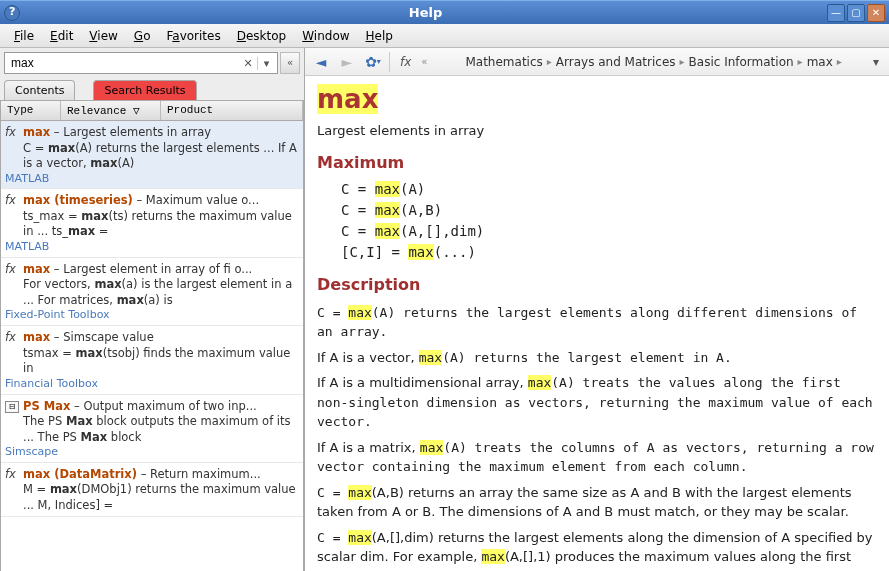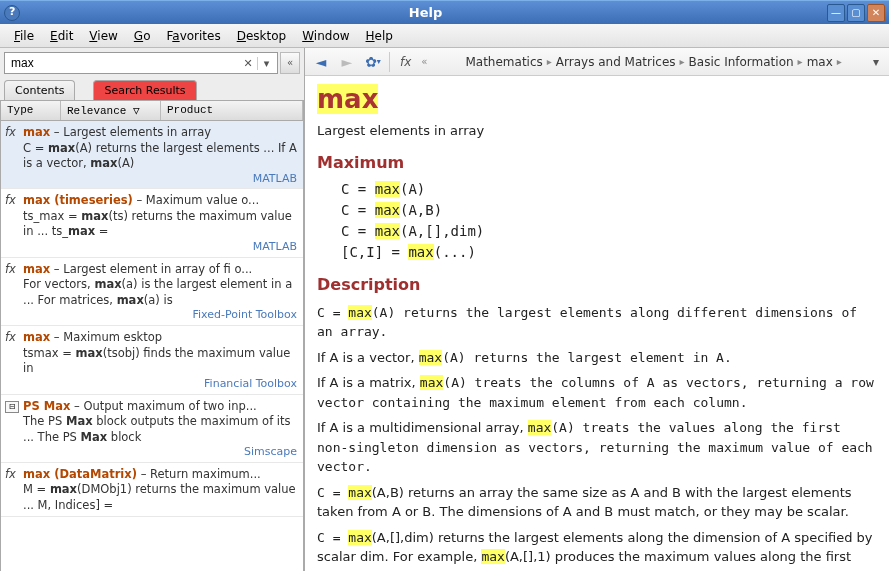--- a/index.html
+++ b/index.html
@@ -40,21 +40,21 @@
 .results { flex: 1; overflow-y: auto; border: 1px solid #aaa; border-top: none; background: white; position: relative; }
 .result-item { padding: 4px 6px 2px 4px; border-bottom: 1px solid #e8e8e8; font-size: 11.5px; line-height: 1.35; }
 .result-item.selected { background: #e4ecf7; }
 .result-item .headline { display: flex; }
 .result-item .fx { font-style: italic; color: #444; width: 18px; }
 .result-item .fxbox { width:14px; height:12px; border:1px solid #888; display:inline-block; font-size:8px; text-align:center; line-height:10px; margin-right:4px; margin-top:2px; background:#f8f8f8; }
 .result-item .name-link { color: #b54800; font-weight: bold; }
 .result-item .dash { color: #333; }
 .result-item .desc { margin-left: 18px; color: #333; }
 .result-item .desc b { font-weight: bold; }
-.result-item .product { text-align: right; color: #4a7abc; font-size: 11px; }
+.result-item .product { text-align: left; color: #4a7abc; font-size: 11px; }
 
 .online-link { text-align: center; padding: 4px; font-size: 11.5px; }
 .online-link a { color: #1a4db3; text-decoration: underline; cursor:pointer; }
 
 .right-pane { flex: 1; display: flex; flex-direction: column; background: white; }
 
 .nav-toolbar { height: 28px; display: flex; align-items: center; padding: 0 6px; border-bottom: 1px solid #ccc; gap: 6px; font-size: 12px; background: linear-gradient(to bottom,#fafafa,#ececec); }
 .nav-toolbar .navbtn { width: 20px; height: 20px; display:flex; align-items:center; justify-content:center; cursor:pointer; color:#3a6db4; font-size:14px; }
 .nav-toolbar .navbtn.disabled { color:#bbb; }
 .nav-toolbar .gear { color:#3a6db4; }
@@ -143,21 +143,21 @@
           <div class="headline">
             <span class="fx">fx</span>
             <span><span class="name-link">max</span><span class="dash"> – Largest element in array of fi o...</span></span>
           </div>
           <div class="desc">For vectors, <b>max</b>(a) is the largest element in a ... For matrices, <b>max</b>(a) is</div>
           <div class="product">Fixed-Point Toolbox</div>
         </div>
         <div class="result-item">
           <div class="headline">
             <span class="fx">fx</span>
-            <span><span class="name-link">max</span><span class="dash"> – Maximum esktop</span></span>
+            <span><span class="name-link">max</span><span class="dash"> – Simscape value</span></span>
           </div>
           <div class="desc">tsmax = <b>max</b>(tsobj) finds the maximum value in</div>
           <div class="product">Financial Toolbox</div>
         </div>
         <div class="result-item">
           <div class="headline">
             <span class="fxbox">⊟</span>
             <span><span class="name-link">PS Max</span><span class="dash"> – Output maximum of two inp...</span></span>
           </div>
           <div class="desc">The PS <b>Max</b> block outputs the maximum of its ... The PS <b>Max</b> block</div>
@@ -205,20 +205,20 @@
 
       <h2>Maximum</h2>
       <div class="codeblock" id="syntax-block">C = <span class="hl">max</span>(A)
 C = <span class="hl">max</span>(A,B)
 C = <span class="hl">max</span>(A,[],dim)
 [C,I] = <span class="hl">max</span>(...)</div>
 
       <h2>Description</h2>
       <p><span class="m">C = </span><span class="m hl">max</span><span class="m">(A) returns the largest elements along different dimensions of an array.</span></p>
       <p><span>If A is a vector, </span><span class="m hl">max</span><span class="m">(A) returns the largest element in A.</span></p>
+      <p><span>If A is a multidimensional array, </span><span class="m hl">max</span><span class="m">(A) treats the values along the first non-singleton dimension as vectors, returning the maximum value of each vector.</span></p>
       <p><span>If A is a matrix, </span><span class="m hl">max</span><span class="m">(A) treats the columns of A as vectors, returning a row vector containing the maximum element from each column.</span></p>
-      <p><span>If A is a multidimensional array, </span><span class="m hl">max</span><span class="m">(A) treats the values along the first non-singleton dimension as vectors, returning the maximum value of each vector.</span></p>
       <p><span class="m">C = </span><span class="m hl">max</span><span>(A,B) returns an array the same size as A and B with the largest elements taken from A or B. The dimensions of A and B must match, or they may be scalar.</span></p>
       <p><span class="m">C = </span><span class="m hl">max</span><span>(A,[],dim) returns the largest elements along the dimension of A specified by scalar dim. For example, </span><span class="m hl">max</span><span>(A,[],1) produces the maximum values along the first dimension of A.</span></p>
       
     </div>
   </div>
 </div>
 
 </body></html>

